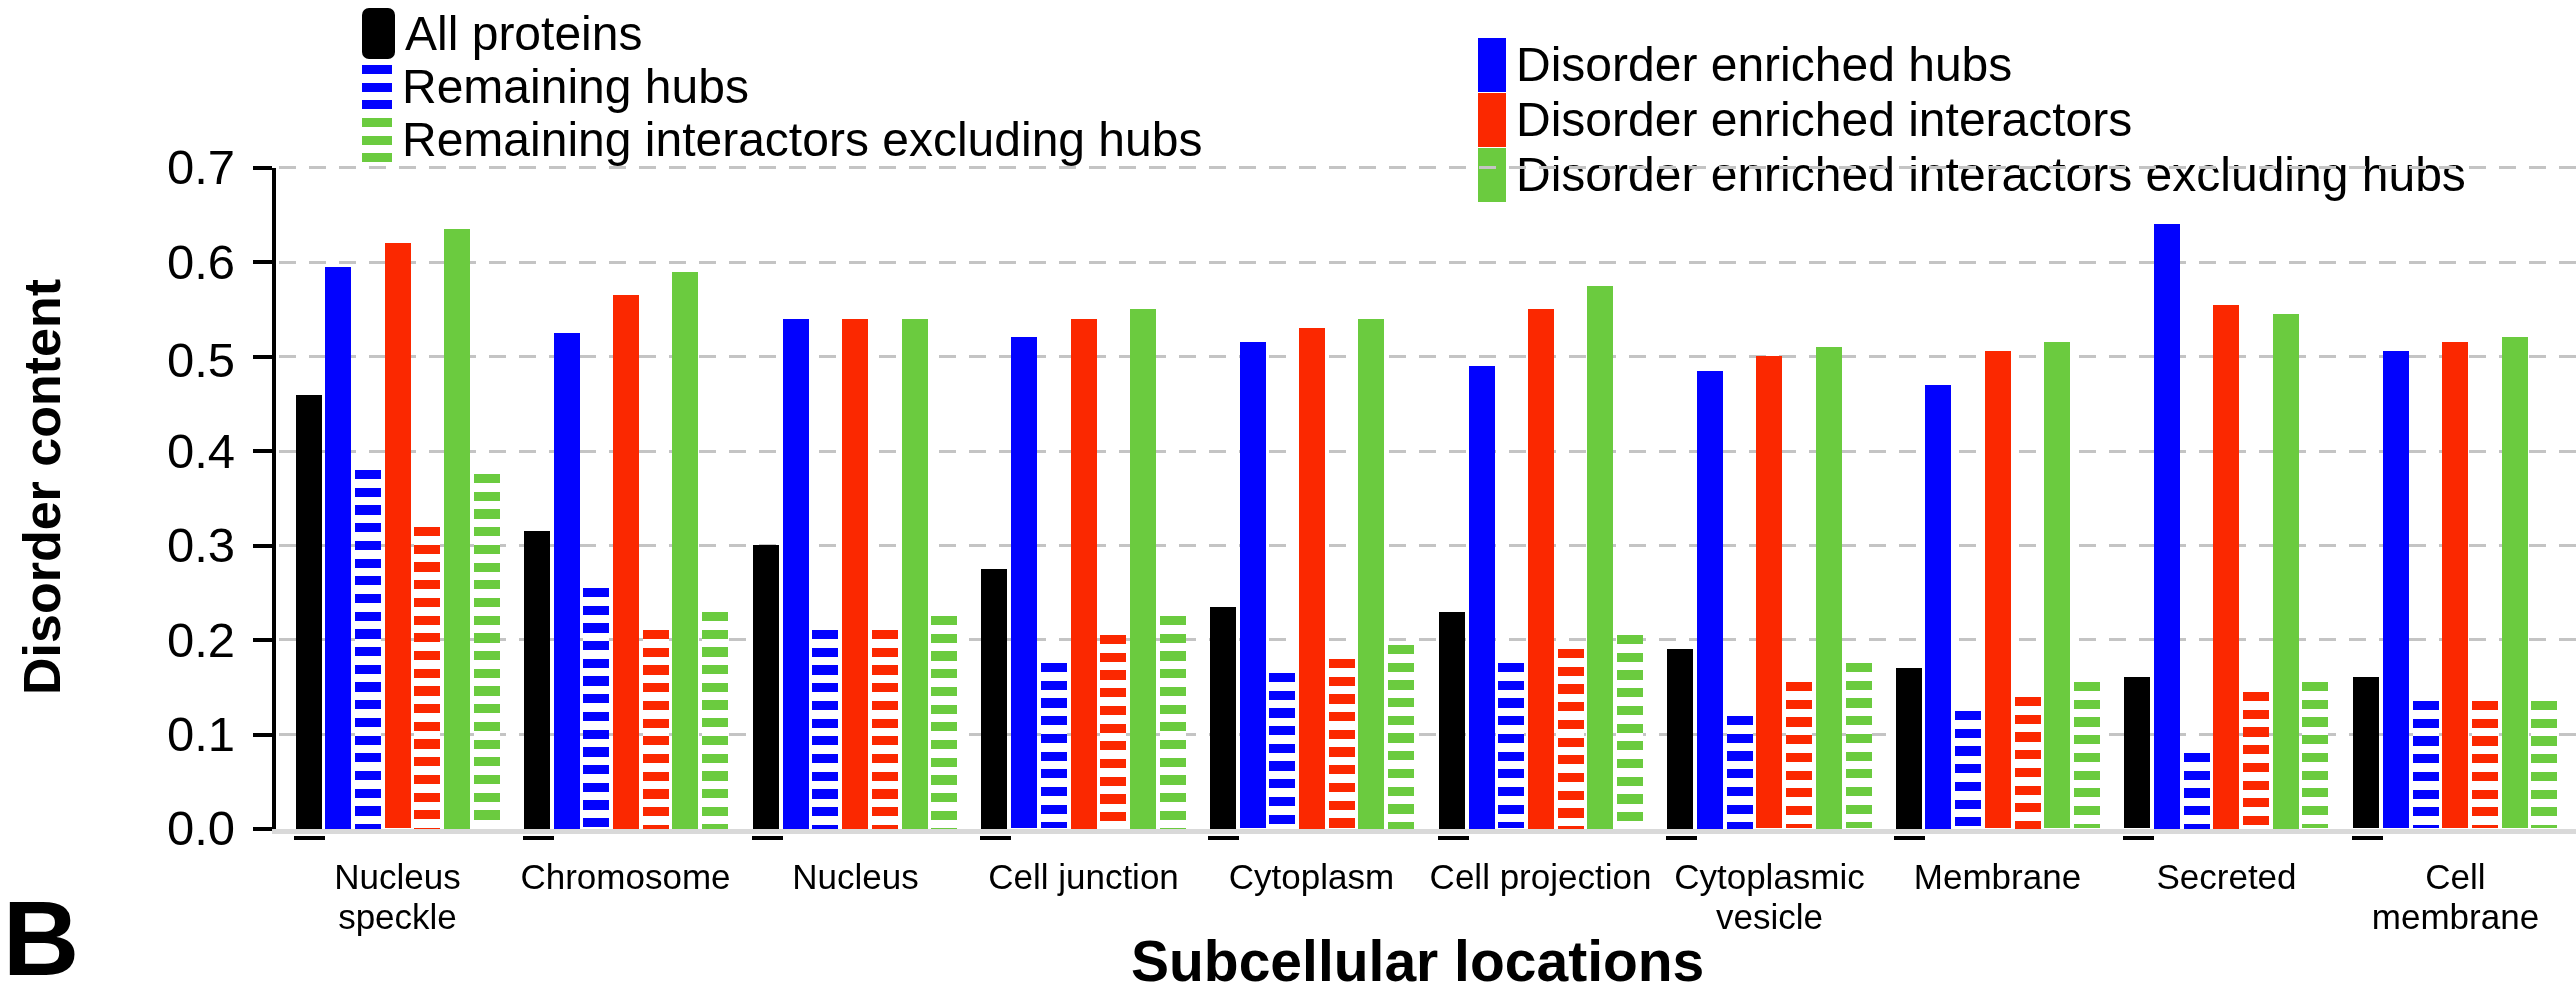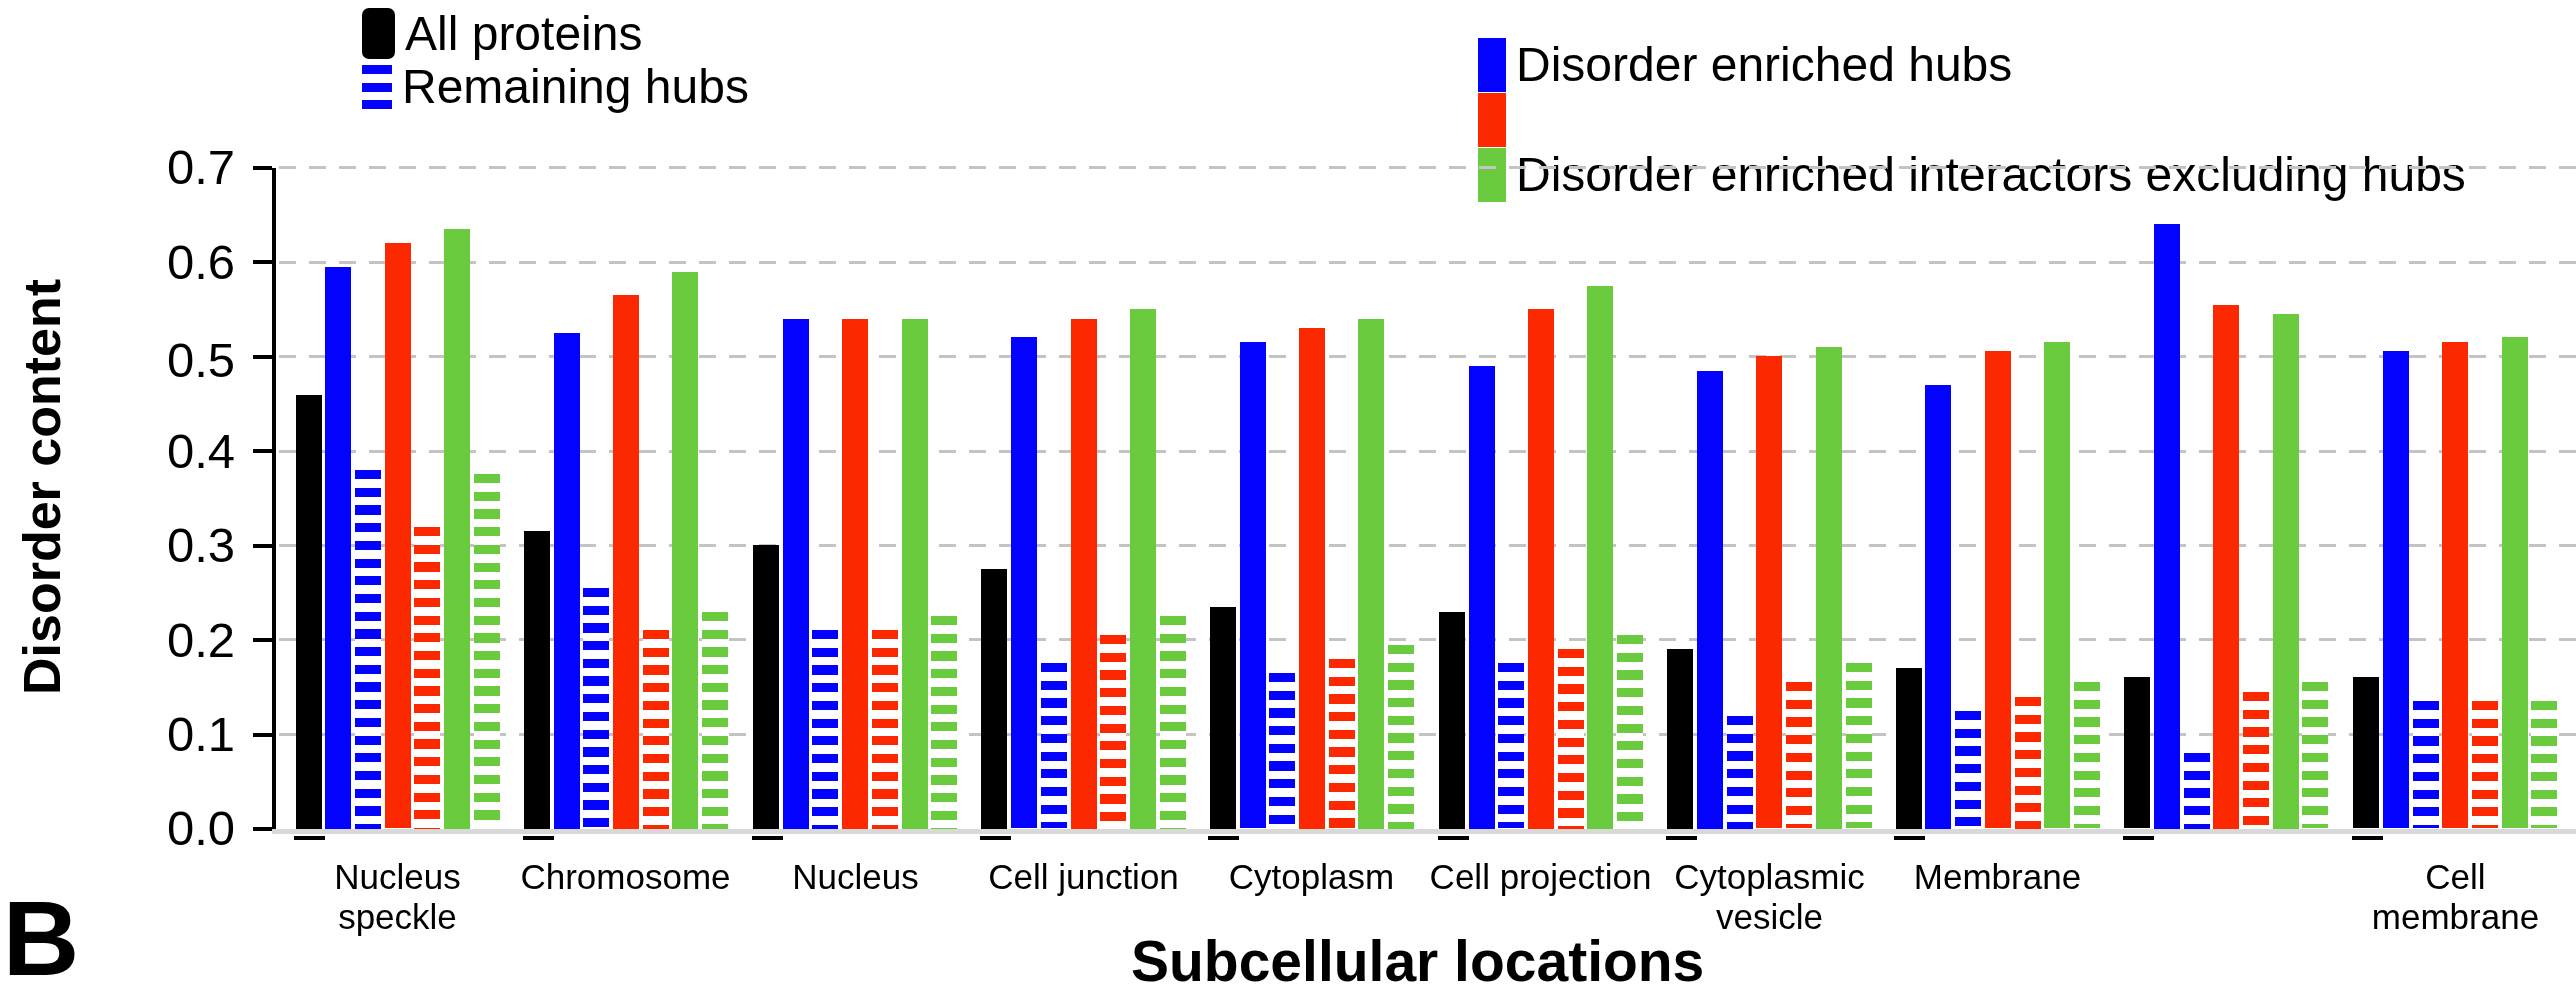--- a/index.html
+++ b/index.html
@@ -85,29 +85,34 @@
 
   <div class="legend" id="legend-left" style="left:362px; top:7px;">
       <div class="legend-row" style="height: 53px;">
         <span class="swatch solid-black" style="background: rgb(0, 0, 0);"></span>
         <span class="legend-label">All proteins</span>
       </div>
       <div class="legend-row" style="height: 53px;">
         <span class="swatch striped" style="background-image: repeating-linear-gradient(rgb(2, 2, 254) 0px, rgb(2, 2, 254) 9.2px, rgb(255, 255, 255) 9.2px, rgb(255, 255, 255) 17.7px);"></span>
         <span class="legend-label">Remaining hubs</span>
       </div>
+      <div class="legend-row" style="height: 53px;">
+        <span class="swatch striped" style="background-image: repeating-linear-gradient(rgb(107, 203, 63) 0px, rgb(107, 203, 63) 9.2px, rgb(255, 255, 255) 9.2px, rgb(255, 255, 255) 17.7px);"></span>
+        <span class="legend-label">Remaining interactors excluding hubs</span>
+      </div>
     </div>
 
   <div class="legend" id="legend-right" style="left:1478px; top:4.2px;margin-top:33px;">
       <div class="legend-row" style="height: 55px;">
         <span class="swatch solid" style="background: rgb(2, 2, 254);"></span>
         <span class="legend-label">Disorder enriched hubs</span>
       </div>
       <div class="legend-row" style="height: 55px;">
         <span class="swatch solid" style="background: rgb(251, 40, 0);"></span>
+        <span class="legend-label">Disorder enriched interactors</span>
       </div>
       <div class="legend-row" style="height: 55px;">
         <span class="swatch solid" style="background: rgb(107, 203, 63);"></span>
         <span class="legend-label">Disorder enriched interactors excluding hubs</span>
       </div>
     </div>
 
   <div id="plot" class="abs" style="left:0; top:0; width:2576px; height:1003px;">
       <div class="abs y-tick" style="left: 253px; top: 827px; width: 19px; height: 3.5px;"></div>
       <div class="abs y-tick-label" style="left: 85px; top: 800px; width: 150px;">0.0</div>
@@ -209,20 +214,21 @@
       <div class="abs x-cat-tick" style="left: 1894px; top: 836px; width: 31px; height: 4.2px;"></div>
       <div class="cat-label" style="left: 1863px; top: 857px; width: 269px;">Membrane</div>
       <div class="bar" style="left: 2124px; top: 677px; width: 26px; height: 151px; background: rgb(0, 0, 0);"></div>
       <div class="bar" style="left: 2154px; top: 224px; width: 26px; height: 605px; background: rgb(2, 2, 254);"></div>
       <div class="bar striped-bar" style="left: 2184px; top: 753px; width: 26px; height: 76px; --c: #0202fe;"></div>
       <div class="bar" style="left: 2213px; top: 305px; width: 26px; height: 524px; background: rgb(251, 40, 0);"></div>
       <div class="bar striped-bar" style="left: 2243px; top: 692px; width: 26px; height: 137px; --c: #fb2800;"></div>
       <div class="bar" style="left: 2273px; top: 314px; width: 26px; height: 515px; background: rgb(107, 203, 63);"></div>
       <div class="bar striped-bar" style="left: 2302px; top: 682px; width: 26px; height: 146px; --c: #6bcb3f;"></div>
       <div class="abs x-cat-tick" style="left: 2123px; top: 836px; width: 31px; height: 4.2px;"></div>
+      <div class="cat-label" style="left: 2092px; top: 857px; width: 269px;">Secreted</div>
       <div class="bar" style="left: 2353px; top: 677px; width: 26px; height: 151px; background: rgb(0, 0, 0);"></div>
       <div class="bar" style="left: 2383px; top: 351px; width: 26px; height: 477px; background: rgb(2, 2, 254);"></div>
       <div class="bar striped-bar" style="left: 2413px; top: 701px; width: 26px; height: 127px; --c: #0202fe;"></div>
       <div class="bar" style="left: 2442px; top: 342px; width: 26px; height: 486px; background: rgb(251, 40, 0);"></div>
       <div class="bar striped-bar" style="left: 2472px; top: 701px; width: 26px; height: 127px; --c: #fb2800;"></div>
       <div class="bar" style="left: 2502px; top: 337px; width: 26px; height: 491px; background: rgb(107, 203, 63);"></div>
       <div class="bar striped-bar" style="left: 2531px; top: 701px; width: 26px; height: 127px; --c: #6bcb3f;"></div>
       <div class="abs x-cat-tick" style="left: 2352px; top: 836px; width: 31px; height: 4.2px;"></div>
       <div class="cat-label" style="left: 2321px; top: 857px; width: 269px;">Cell
 membrane</div>

